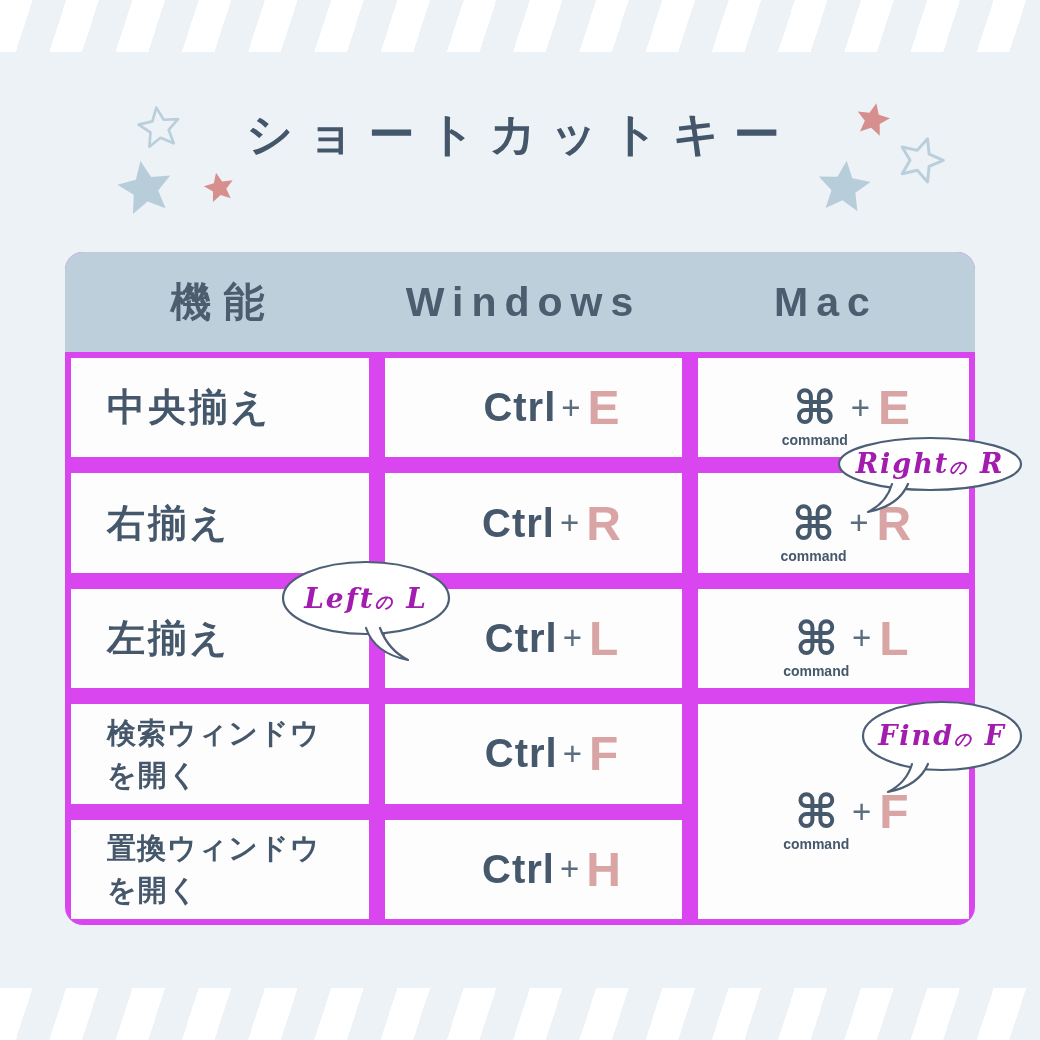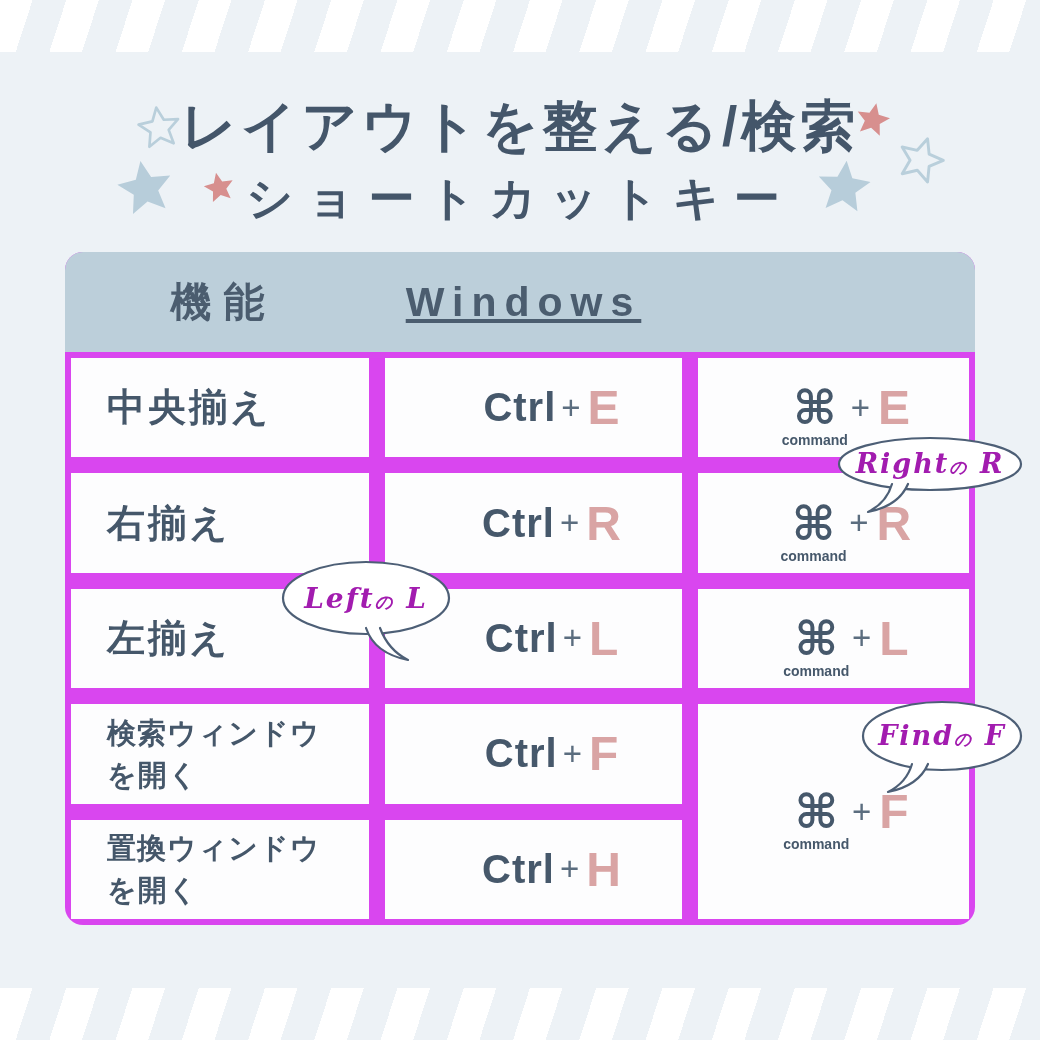--- a/index.html
+++ b/index.html
@@ -32,21 +32,21 @@
     position:absolute; left:65px; top:252px; width:910px; height:673px;
     background:#d946ef; border-radius:18px; box-sizing:border-box; padding:6px;
   }
   .table-header {
     height:100px; margin:-6px -6px 0 -6px; background:#bccfda;
     border-radius:18px 18px 0 0;
     display:grid; grid-template-columns:305px 299px 1fr; align-items:center;
   }
   .th { text-align:center; color:#4b5d6f; font-weight:bold; font-size:41px; }
   .th.jp { letter-spacing:12px; text-indent:12px; }
-  .th.ltr { letter-spacing:8px; text-indent:8px;text-decoration:underline; }
+  .th.ltr { letter-spacing:8px; text-indent:8px; }
 
   .table-body {
     margin-top:6px; height:561px;
     display:grid; grid-template-columns:298px 297px 1fr;
     grid-template-rows:repeat(5, 1fr); gap:16px;
   }
   .cell { background:#fdfdfe; }
   .func {
     display:flex; align-items:center; padding-left:36px;
     font-weight:bold; color:#45576a; font-size:38px; letter-spacing:3px;
@@ -77,21 +77,20 @@
   }
   .bubble .txt .particle { font-size:0.62em; }
 </style>
 </head>
 <body>
 
 <div class="stripes top"></div>
 <div class="stripes bottom"></div>
 
 <div class="title">
-  <div class="line1">レイアウトを整える/検索</div>
   <div class="line2">ショートカットキー</div>
 </div>
 
 <svg class="star" style="left:136px;top:104px;transform:rotate(-8deg)" width="46" height="46" viewBox="0 0 24 24">
     <path d="M12 1.8 L15 8.6 22.4 9.3 16.8 14.2 18.4 21.5 12 17.7 5.6 21.5 7.2 14.2 1.6 9.3 9 8.6 Z" fill="none" stroke="#b9cfdb" stroke-width="1.4" stroke-linejoin="round"></path>
   </svg>
 <svg class="star" style="left:114px;top:156px;transform:rotate(-10deg)" width="62" height="62" viewBox="0 0 24 24">
     <path d="M12 1.8 L15 8.6 22.4 9.3 16.8 14.2 18.4 21.5 12 17.7 5.6 21.5 7.2 14.2 1.6 9.3 9 8.6 Z" fill="#b7cdda"></path>
   </svg>
 <svg class="star" style="left:202px;top:170px;transform:rotate(-12deg)" width="34" height="34" viewBox="0 0 24 24">
@@ -104,20 +103,21 @@
     <path d="M12 1.8 L15 8.6 22.4 9.3 16.8 14.2 18.4 21.5 12 17.7 5.6 21.5 7.2 14.2 1.6 9.3 9 8.6 Z" fill="none" stroke="#b9cfdb" stroke-width="1.4" stroke-linejoin="round"></path>
   </svg>
 <svg class="star" style="left:814px;top:156px;transform:rotate(6deg)" width="60" height="60" viewBox="0 0 24 24">
     <path d="M12 1.8 L15 8.6 22.4 9.3 16.8 14.2 18.4 21.5 12 17.7 5.6 21.5 7.2 14.2 1.6 9.3 9 8.6 Z" fill="#b7cdda"></path>
   </svg>
 
 <div class="table-card">
   <div class="table-header">
     <div class="th jp">機能</div>
     <div class="th ltr">Windows</div>
+    <div class="th ltr">Mac</div>
   </div>
 
   <div class="table-body">
 
     <div class="cell func">中央揃え</div>
     <div class="cell win">
       <span class="key">Ctrl</span>
         <span class="plus">+</span>
         <span class="letter">E</span>
     </div>

